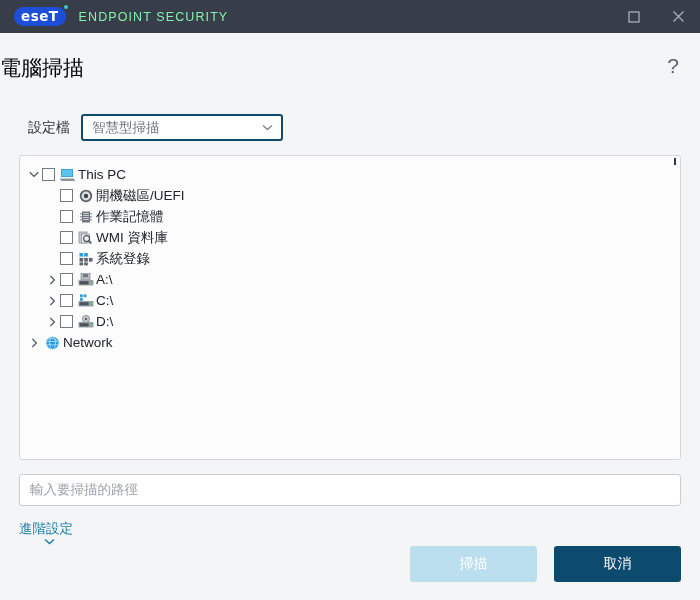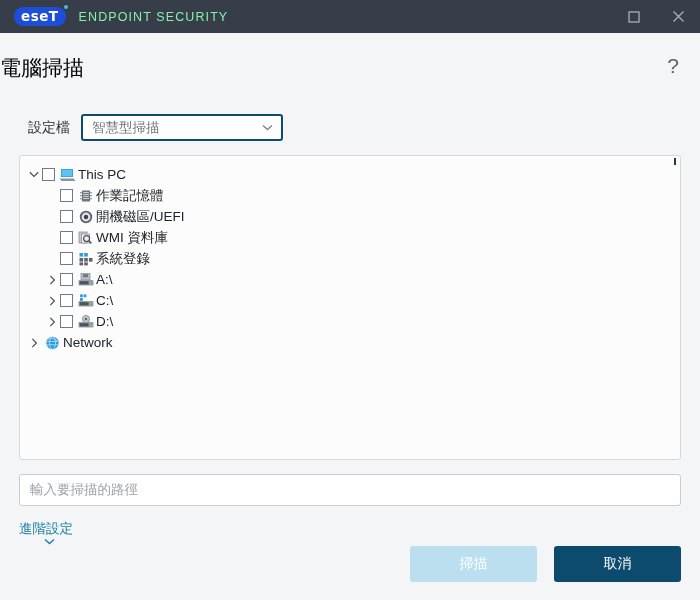--- a/index.html
+++ b/index.html
@@ -274,20 +274,32 @@
         </span>
         <span class="cbx"></span>
         <span class="ticon">
           <svg width="17" height="14" viewBox="0 0 17 14">
             <path d="M2 1h12v8H2z" fill="#2e9bdc"></path>
             <path d="M2.8 1.8h10.4v6.4H2.8z" fill="#5cc2f2"></path>
             <path d="M0.5 10.5h14l2 2.5H2.5z" fill="#8d949c"></path>
           </svg>
         </span>
         <span class="tlabel">This PC</span>
+      </div>
+      <div class="tree-row indent-2">
+        <span class="twisty empty"></span>
+        <span class="cbx"></span>
+        <span class="ticon">
+          <svg width="14" height="14" viewBox="0 0 14 14">
+            <circle cx="7" cy="7" r="6.2" fill="#5c636c"></circle>
+            <circle cx="7" cy="7" r="4.4" fill="#dfe2e6"></circle>
+            <circle cx="7" cy="7" r="2.2" fill="#3c424b"></circle>
+          </svg>
+        </span>
+        <span class="tlabel">開機磁區/UEFI</span>
       </div>
       <div class="tree-row indent-2">
         <span class="twisty empty"></span>
         <span class="cbx"></span>
         <span class="ticon">
           <svg width="14" height="14" viewBox="0 0 14 14">
             <rect x="3" y="1.5" width="8" height="11" fill="#6e757e"></rect>
             <g fill="#9aa0a8">
               <rect x="1" y="3" width="2" height="1.4"></rect>
               <rect x="1" y="6" width="2" height="1.4"></rect>
@@ -303,32 +315,20 @@
               <rect x="4.2" y="9" width="5.6" height="1"></rect>
             </g>
           </svg>
         </span>
         <span class="tlabel">作業記憶體</span>
       </div>
       <div class="tree-row indent-2">
         <span class="twisty empty"></span>
         <span class="cbx"></span>
         <span class="ticon">
-          <svg width="14" height="14" viewBox="0 0 14 14">
-            <circle cx="7" cy="7" r="6.2" fill="#5c636c"></circle>
-            <circle cx="7" cy="7" r="4.4" fill="#dfe2e6"></circle>
-            <circle cx="7" cy="7" r="2.2" fill="#3c424b"></circle>
-          </svg>
-        </span>
-        <span class="tlabel">開機磁區/UEFI</span>
-      </div>
-      <div class="tree-row indent-2">
-        <span class="twisty empty"></span>
-        <span class="cbx"></span>
-        <span class="ticon">
           <svg width="15" height="14" viewBox="0 0 15 14">
             <rect x="1" y="1" width="8" height="11" fill="#c6cad0" stroke="#8b9199" stroke-width="0.8"></rect>
             <rect x="3.4" y="3" width="8" height="9" fill="#eceef1" stroke="#8b9199" stroke-width="0.8"></rect>
             <circle cx="8.6" cy="7.6" r="3" fill="none" stroke="#4c535c" stroke-width="1.2"></circle>
             <path d="M10.8 9.8 L13.4 12.4" stroke="#4c535c" stroke-width="1.5"></path>
           </svg>
         </span>
         <span class="tlabel">WMI 資料庫</span>
       </div>
       <div class="tree-row indent-2">

